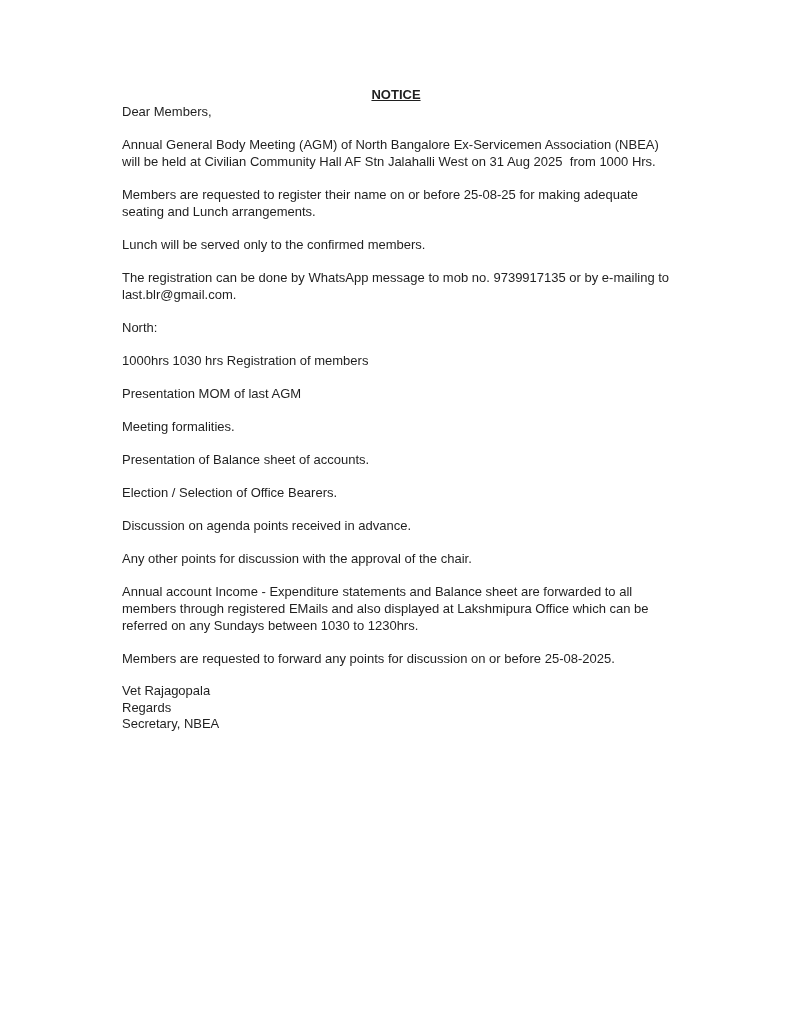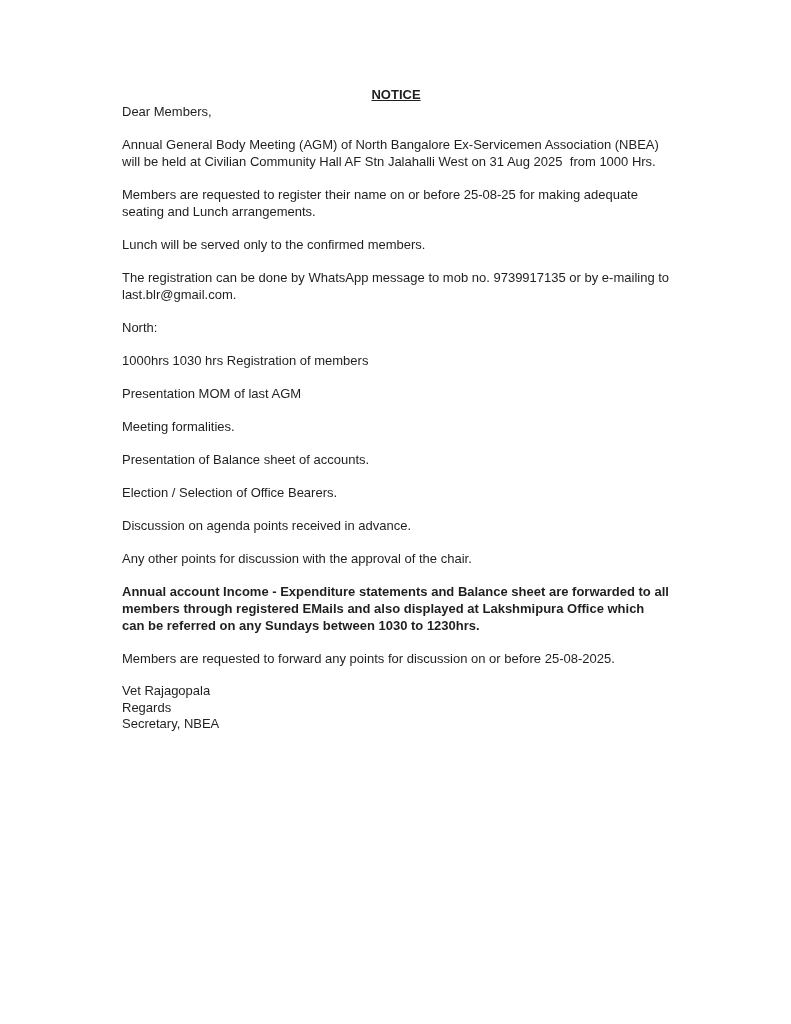--- a/index.html
+++ b/index.html
@@ -24,21 +24,21 @@
     font-weight: bold;
     text-decoration: underline;
   }
   .title-line.last { margin-bottom: 16px; }
   p.body-para {
     font-size: 13px;
     line-height: 17px;
     margin: 0 0 16px 0;
     white-space: pre-wrap;
   }
-  p.gap-top { margin-top: 16px; font-weight: bold; }
+  p.gap-top { margin-top: 16px; }
   .sig-line {
     font-size: 13px;
     line-height: 16.5px;
     white-space: pre-wrap;
   }
   strong { font-weight: normal; }
 </style>
 </head>
 <body>
 

